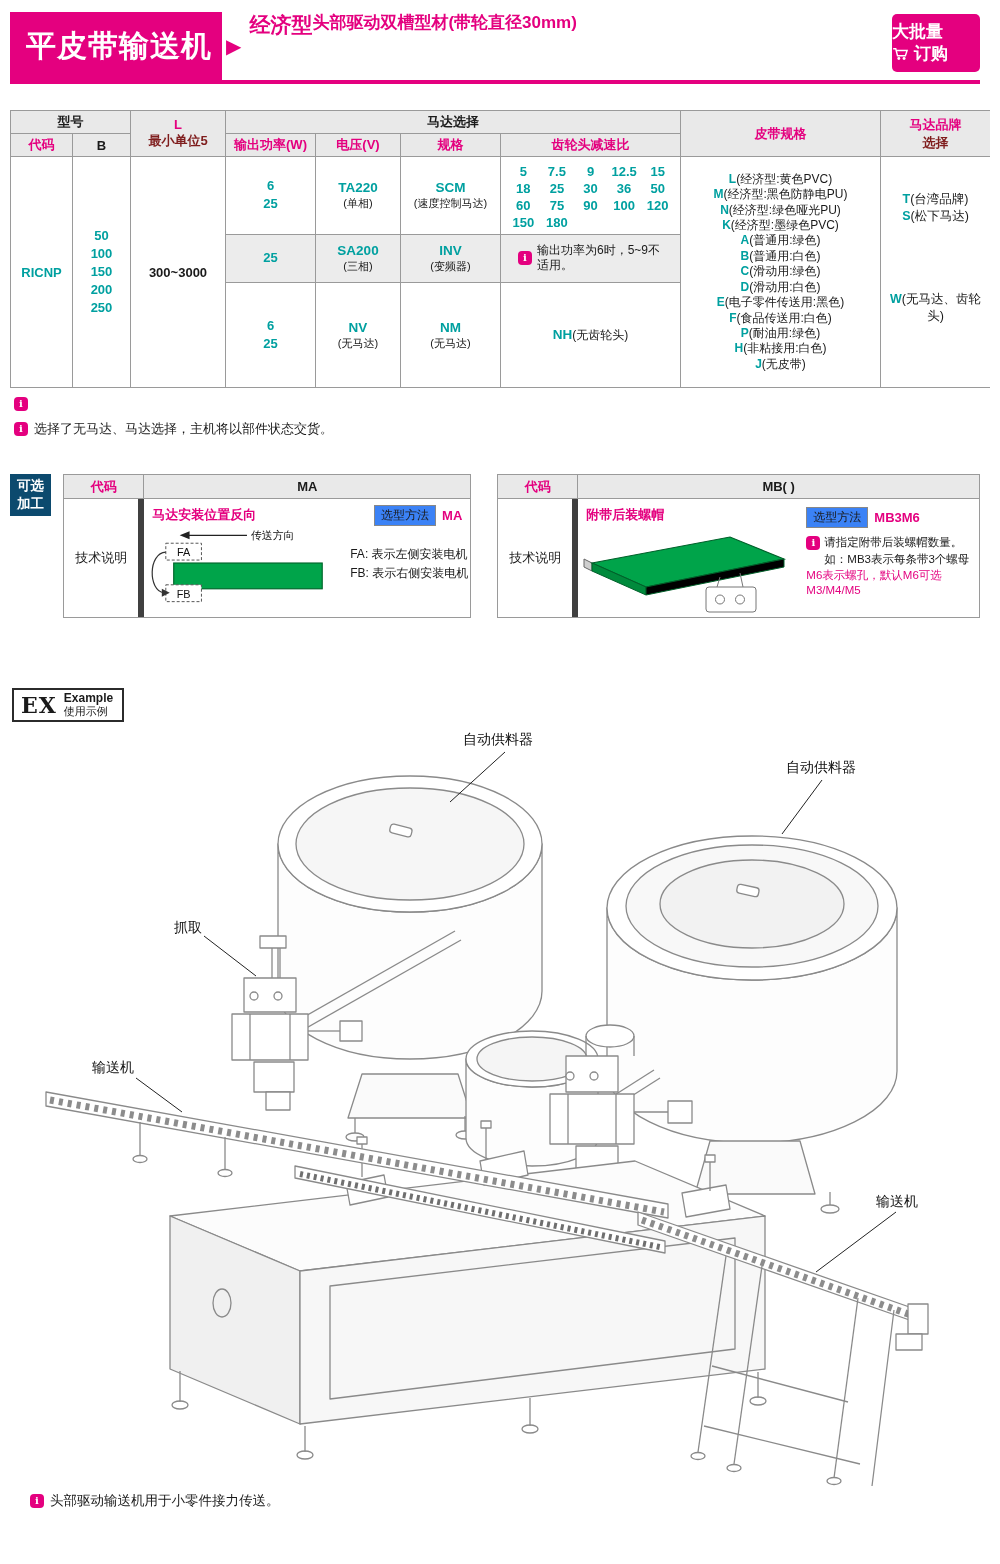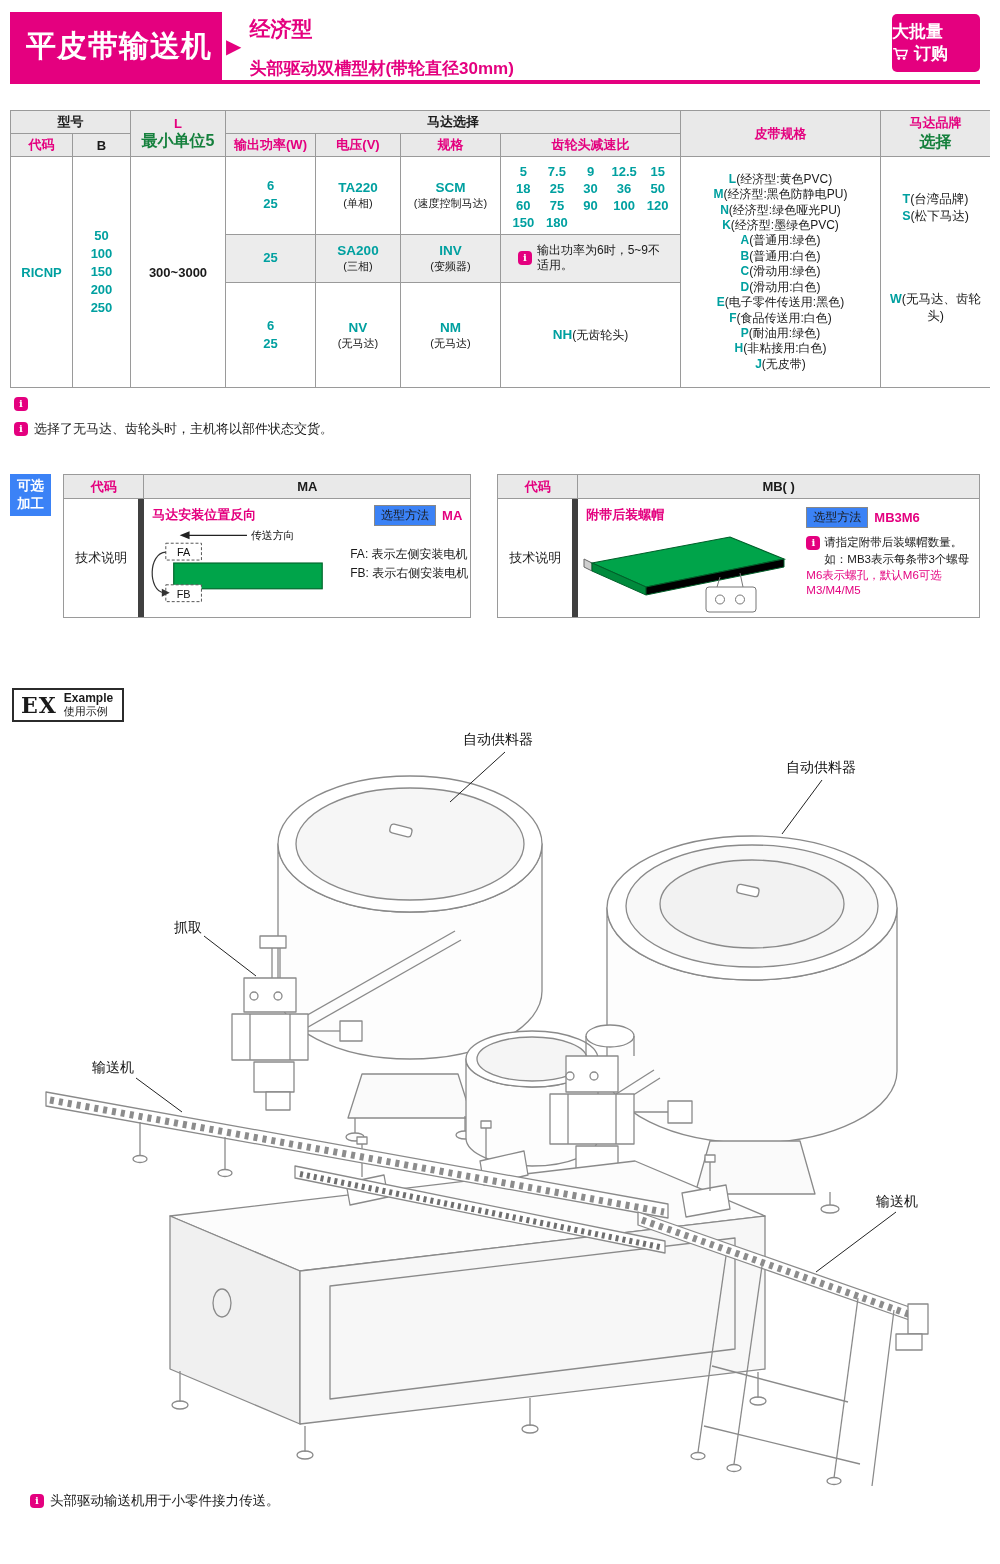--- a/index.html
+++ b/index.html
@@ -8,32 +8,32 @@
   .page { position:relative; width:990px; height:1564px; overflow:hidden; background:#fff;border-radius:26px; }
 
   .mag { color:#E4007F; }
   .teal { color:#00A0A0; }
   .pre { white-space:pre-line; }
 
   
   .hdr { position:relative; margin:12px 10px 0; height:72px; border-bottom:4px solid #E4007F; display:flex; align-items:stretch; }
   .hdr-title-block { background:#E4007F; color:#fff; display:flex; align-items:center; padding:0 10px 0 16px; font-size:30px; font-weight:bold; letter-spacing:1px; }
   .hdr-arrow { color:#E4007F; font-size:20px; align-self:center; margin:0 8px 0 4px; }
-  .hdr-type { display:flex; flex-direction:column; justify-content:flex-end;gap:16px; }
+  .hdr-type { display:flex; flex-direction:row; justify-content:flex-end; }
   .hdr-type1 { color:#E4007F; font-size:21px; font-weight:bold; line-height:26px; }
   .hdr-type2 { color:#E4007F; font-size:17px; font-weight:bold; line-height:22px; }
   .badge { position:absolute; right:0; top:2px; width:88px; height:58px; background:#E4007F; border-radius:5px; color:#fff; padding:7px 0 0; }
   .badge-l1 { font-size:17px; font-weight:bold; line-height:22px; }
   .badge-l2 { display:flex; align-items:center; gap:4px; font-size:17px; font-weight:bold; line-height:22px; }
 
   
   table.spec { border-collapse:collapse; table-layout:fixed; width:980px; margin:26px 10px 0; }
   .spec th, .spec td { border:1px solid #9a9a9a; }
   .spec th { background:#E9E9E9; font-size:13px; font-weight:bold; height:23px; padding:1px 2px; text-align:center; }
-  .spec th .sub2 { font-weight:bold; font-size:16px; color:#15803d; }
+  .spec th .sub2 { font-weight:bold; font-size:13px; color:#7f1d1d; }
   .spec td { background:#fff; text-align:center; vertical-align:middle; font-size:13px; padding:2px; }
   tr.shade td { background:#ECECEC; }
   tr.body-r1 { height:74px; }
   tr.body-r2 { height:46px; }
   tr.body-r3 { height:100px; }
   .model-cell { font-size:15px; font-weight:bold; }
   .b-cell { font-weight:bold; line-height:18px; }
   .l-cell { font-weight:bold; }
   .power-cell { font-weight:bold; font-size:13.5px; line-height:18px; }
   .val-main { font-weight:bold; font-size:13.5px; line-height:16px; }
@@ -52,21 +52,21 @@
 
   
   .info-icon { display:inline-block; flex:0 0 auto; width:14px; height:14px; background:#E4007F; color:#fff; border-radius:4px; font-size:10px; font-weight:bold; line-height:14px; text-align:center; font-family:"DejaVu Serif",serif; }
 
   
   .note-row { display:flex; align-items:center; gap:6px; margin:9px 0 0 14px; font-size:13px; }
   .note-row:first-of-type { margin-top:13px; }
 
   
   .opt-section { display:flex; align-items:flex-start; margin:36px 10px 0; }
-  .opt-badge { width:42px; background:#3b82f6; color:#fff; font-size:13.5px; font-weight:bold; text-align:center; line-height:18px; padding:3px 0; }
+  .opt-badge { width:42px; background:#0c4a6e; color:#fff; font-size:13.5px; font-weight:bold; text-align:center; line-height:18px; padding:3px 0; }
   .opt-box { border:1px solid #9a9a9a; margin-left:12px; background:#fff; }
   .ma-box { width:416px; }
   .mb-box { width:492px; margin-left:26px; }
   .opt-head { display:flex; background:#E9E9E9; border-bottom:1px solid #9a9a9a; height:24px; font-size:13px; font-weight:bold; }
   .opt-head-code { width:80px; border-right:1px solid #9a9a9a; text-align:center; line-height:23px; }
   .opt-head-val { flex:1; text-align:center; line-height:23px; }
   .opt-body { display:flex; min-height:118px; }
   .opt-label { width:80px; border-right:6px solid #404040; display:flex; align-items:center; justify-content:center; font-size:13px; }
   .opt-content { flex:1; position:relative; }
   .opt-title { position:absolute; left:8px; top:7px; color:#E4007F; font-weight:bold; font-size:13px; }
@@ -255,21 +255,21 @@
     </tr>
   </tbody>
     </table>
 
   
   <div class="note-row">
     <span class="info-icon">i</span>
   </div>
   <div class="note-row">
     <span class="info-icon">i</span>
-    <span>选择了无马达、齿轮头时，主机将以部件状态交货。</span>
+    <span>选择了无马达、马达选择，主机将以部件状态交货。</span>
   </div>
 
   
   <div class="opt-section">
     <div class="opt-badge">
       <div>可选</div>
       <div>加工</div>
     </div>
 
     <div class="opt-box ma-box">

